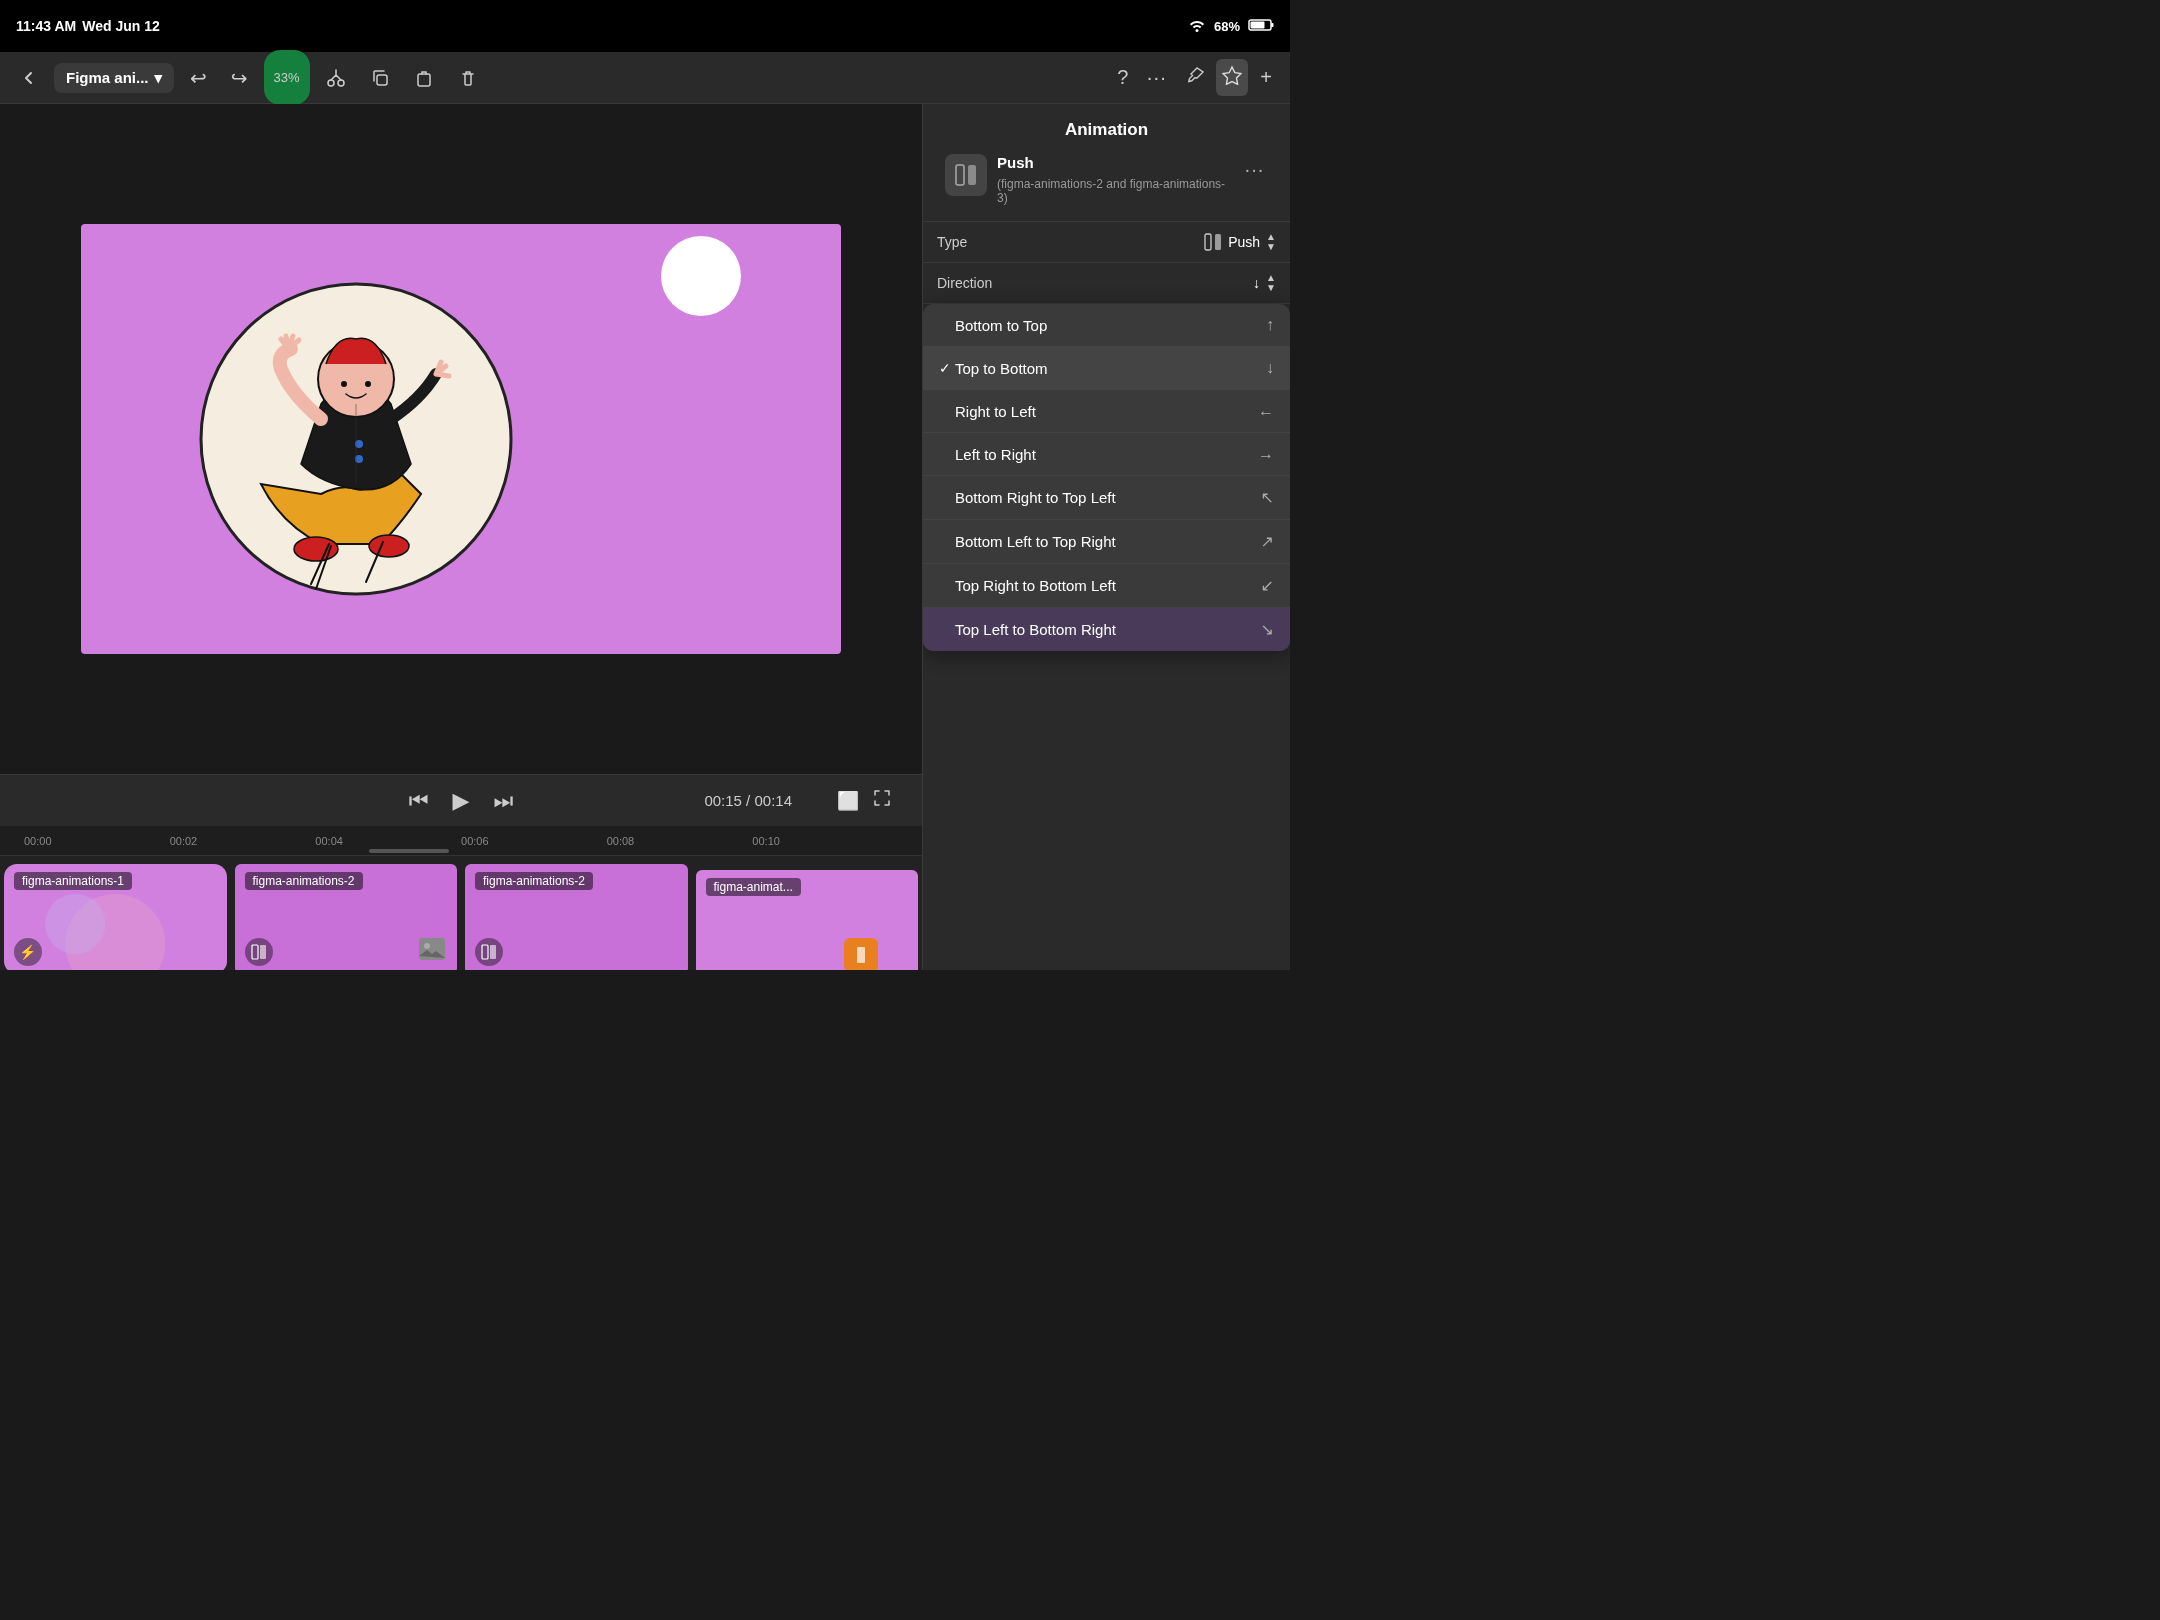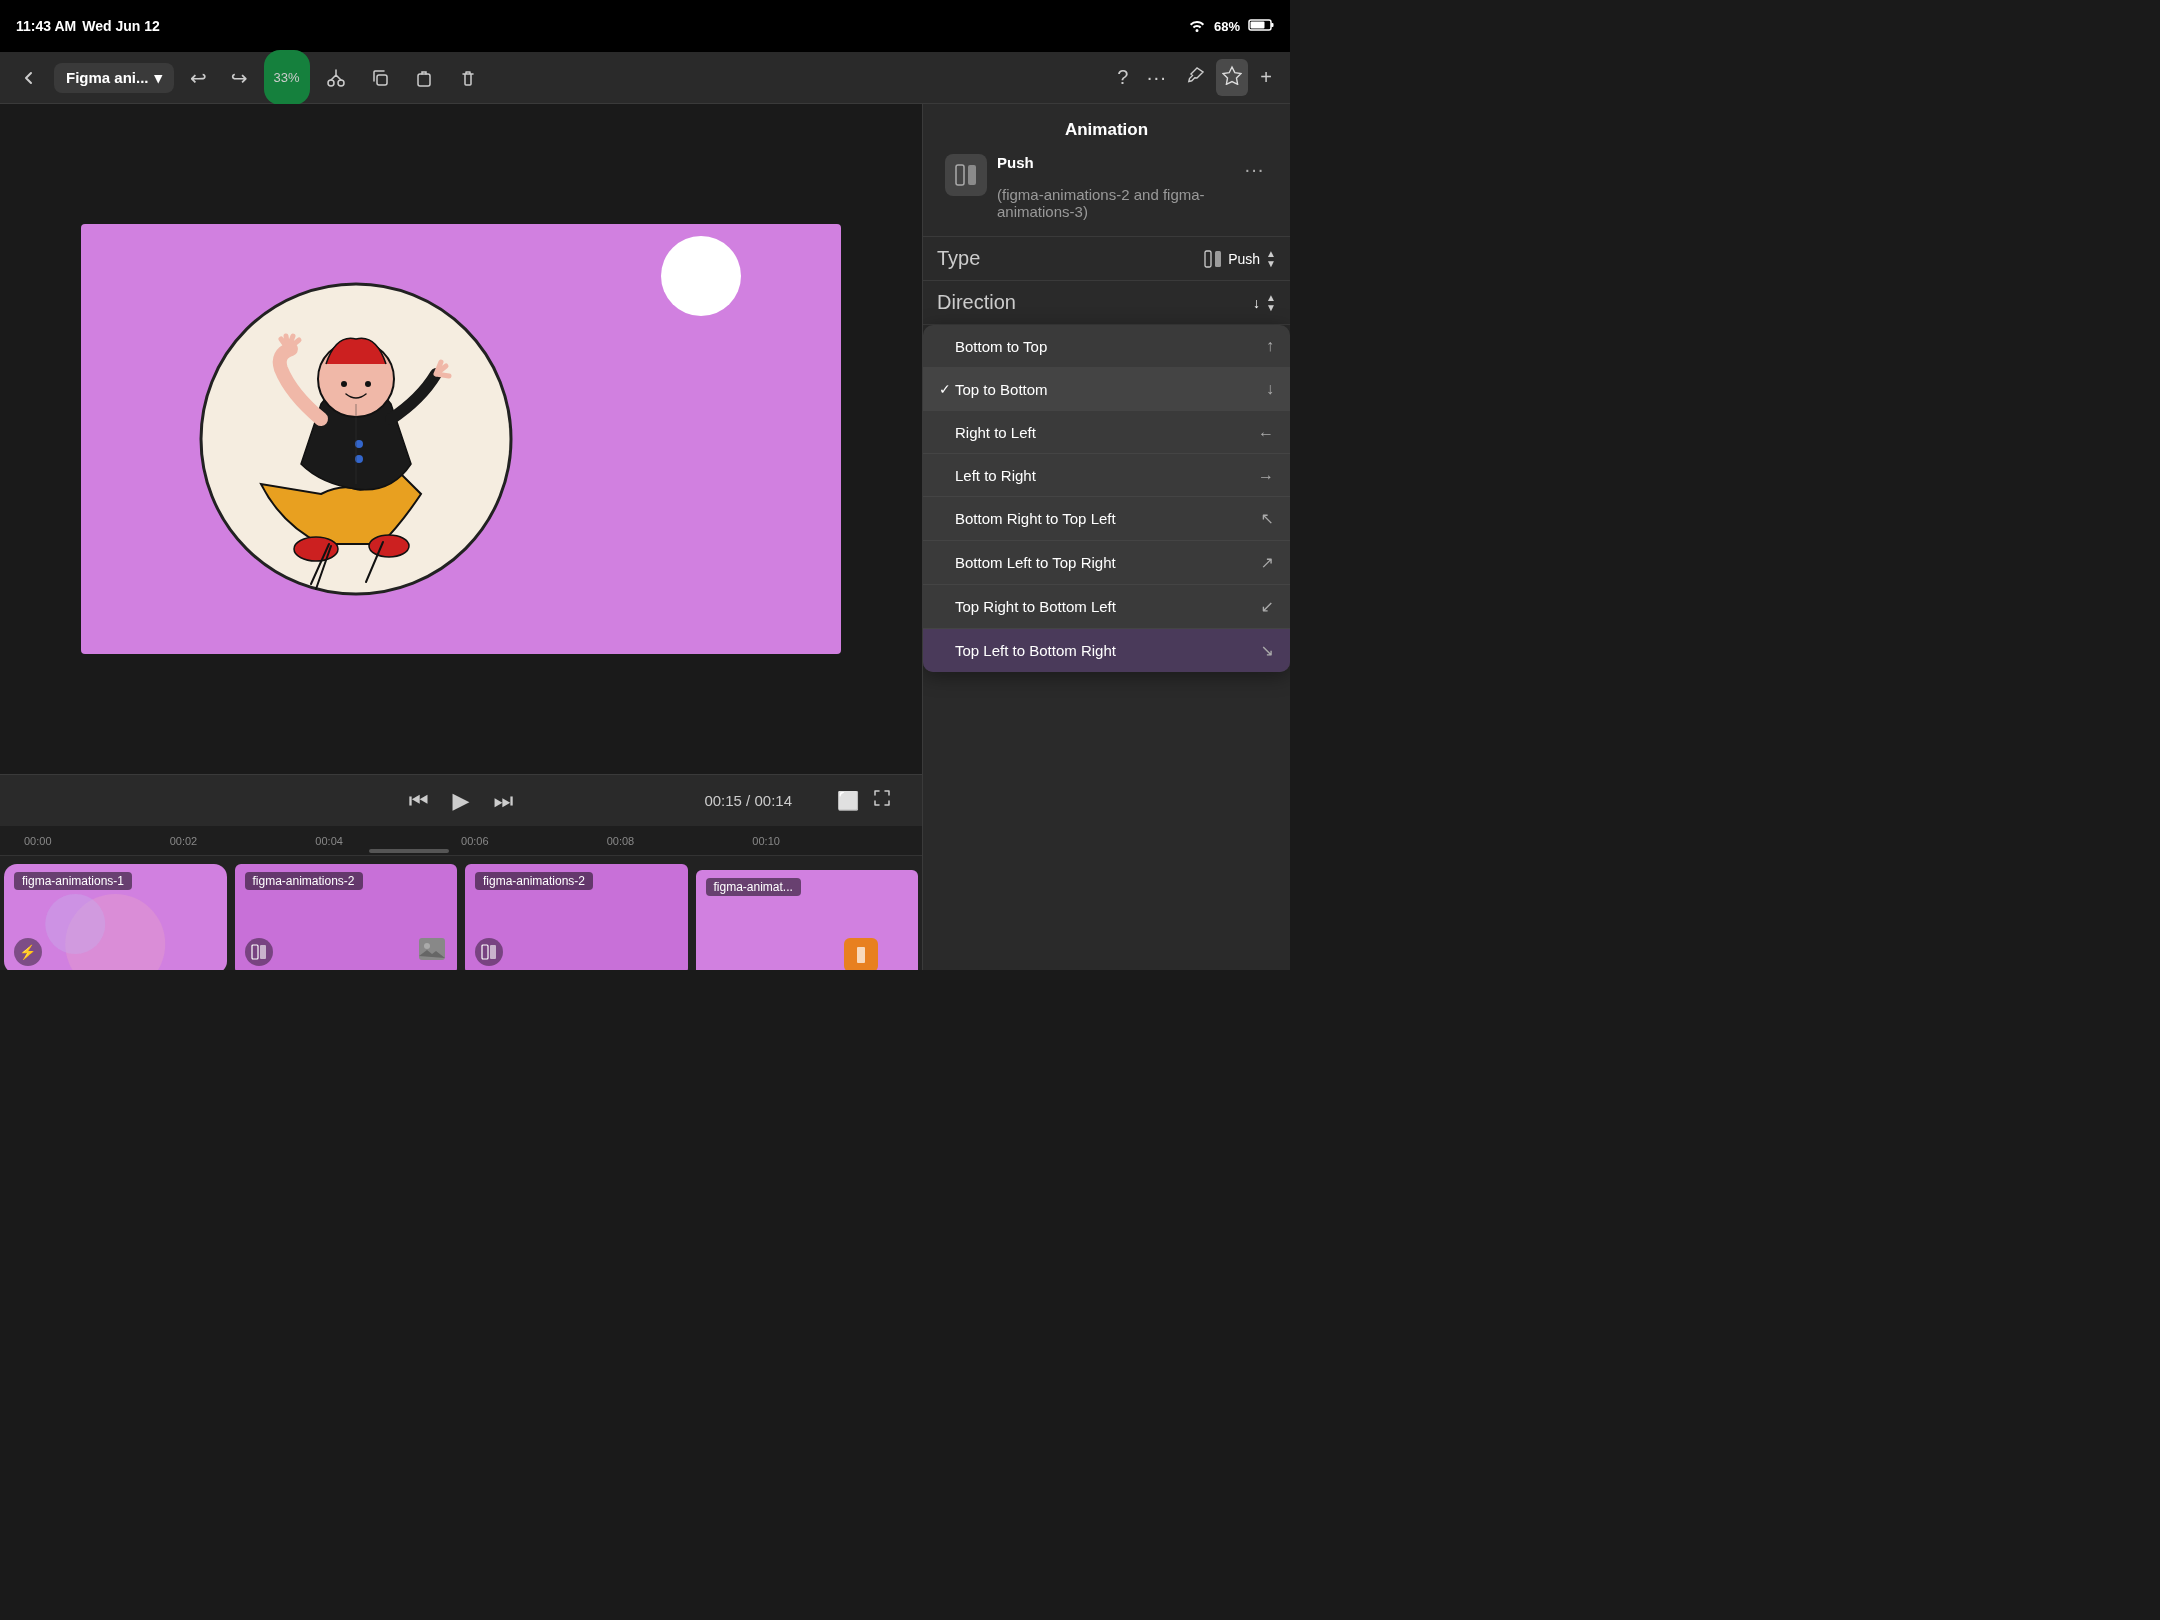--- a/index.html
+++ b/index.html
@@ -282,39 +282,39 @@
       border-radius: 8px;
       display: flex;
       align-items: center;
       justify-content: center;
       color: #ccc;
       font-size: 20px;
       flex-shrink: 0;
     }
     .animation-info { flex: 1; }
     .animation-name { color: #fff; font-size: 15px; font-weight: 600; }
-    .animation-desc { color: #999; font-size: 15px; margin-top: 15px; }
+    .animation-desc { color: #999; font-size: 12px; margin-top: 6px; }
     .animation-more {
       background: none;
       border: none;
       color: #aaa;
       font-size: 20px;
       cursor: pointer;
       padding: 4px;
     }
 
     .panel-row {
       display: flex;
       align-items: center;
       padding: 10px 14px;
       border-bottom: 1px solid #3a3a3a;
     }
     .panel-row-label {
       color: #ccc;
-      font-size: 20px;
+      font-size: 14px;
       flex: 1;
     }
     .panel-row-value {
       display: flex;
       align-items: center;
       gap: 6px;
       color: #fff;
       font-size: 14px;
     }
     .stepper-btn {

